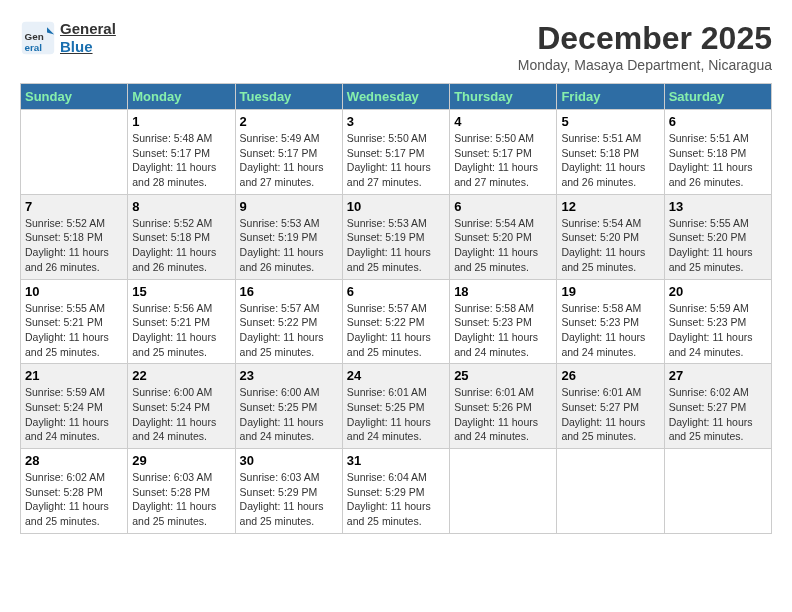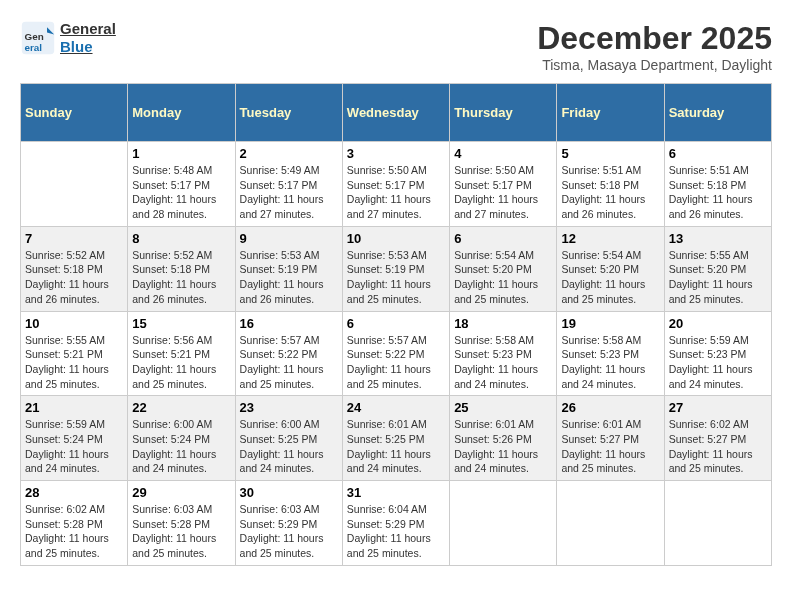--- a/index.html
+++ b/index.html
@@ -47,22 +47,22 @@
       font-size: 14px;
       color: #555;
     }
     .calendar {
       width: 100%;
       border-collapse: collapse;
       font-size: 11px;
     }
     .calendar th {
       background-color: #2e6da4;
-      color: #fef9c3;
-      padding: 21px 4px;
+      color: #86efac;
+      padding: 5px 4px;
       text-align: left;
       font-size: 13px;
       font-weight: bold;
       border: 1px solid #ccc;
     }
     .calendar td {
       border: 1px solid #ccc;
       vertical-align: top;
       padding: 4px;
       width: calc(100% / 7);
@@ -100,21 +100,21 @@
       <text x="5" y="34" font-size="11" font-weight="bold" fill="#1a6faf" font-family="Arial">eral</text>
       <polygon points="30,8 38,16 30,14" fill="#1a6faf"></polygon>
     </svg>
     <div class="logo-text">
       <span class="logo-general">General</span>
       <span class="logo-blue">Blue</span>
     </div>
   </div>
   <div class="title-block">
     <div class="month-title">December 2025</div>
-    <div class="subtitle">Tisma, Masaya Department, Daylight</div>
+    <div class="subtitle">Monday, Masaya Department, Nicaragua</div>
   </div>
 </div>
 
 <table class="calendar">
   <thead>
     <tr>
     <th>Sunday</th>
         <th>Monday</th>
         <th>Tuesday</th>
         <th>Wednesday</th>

